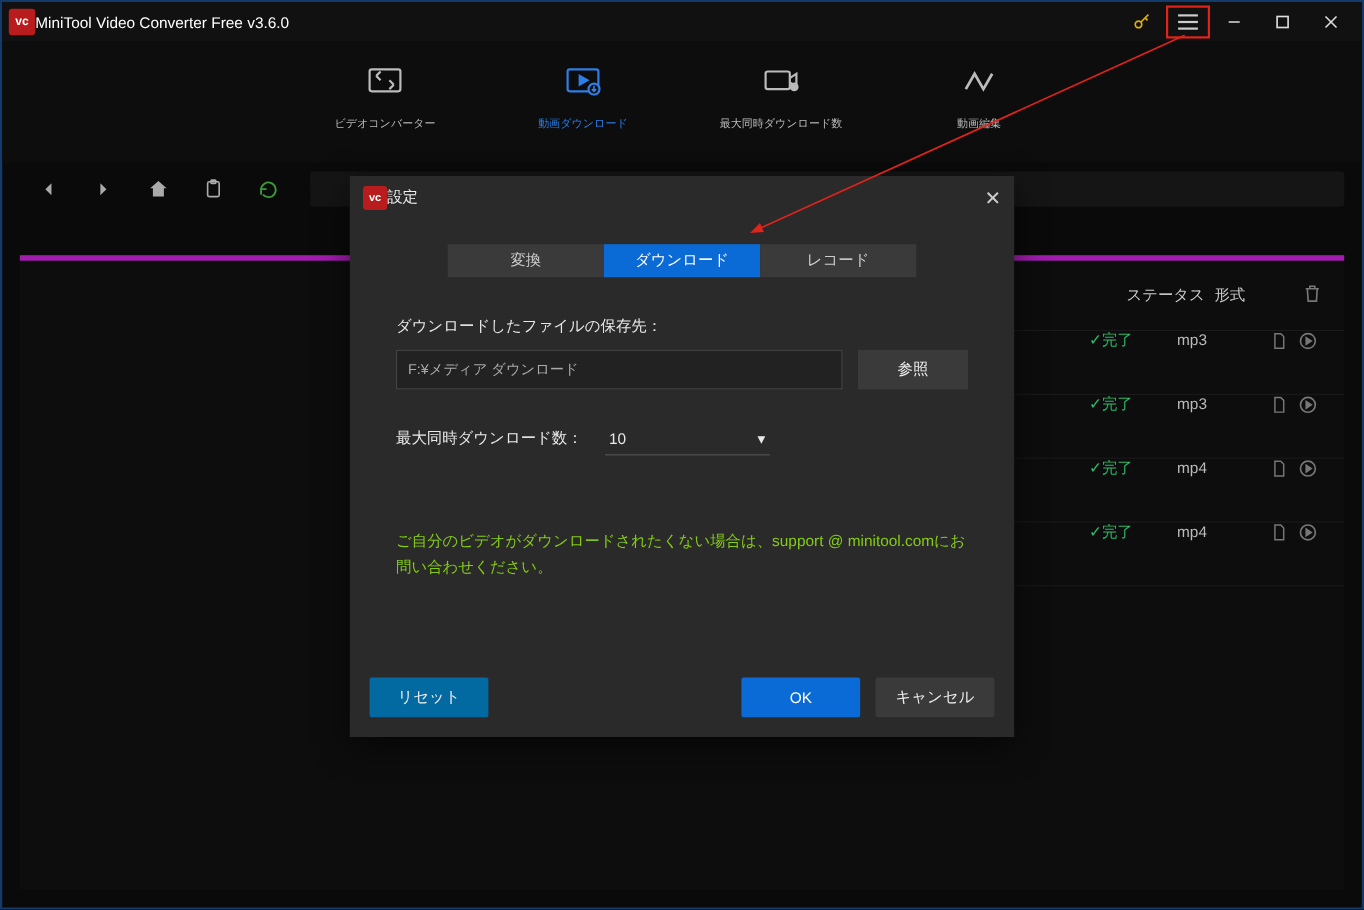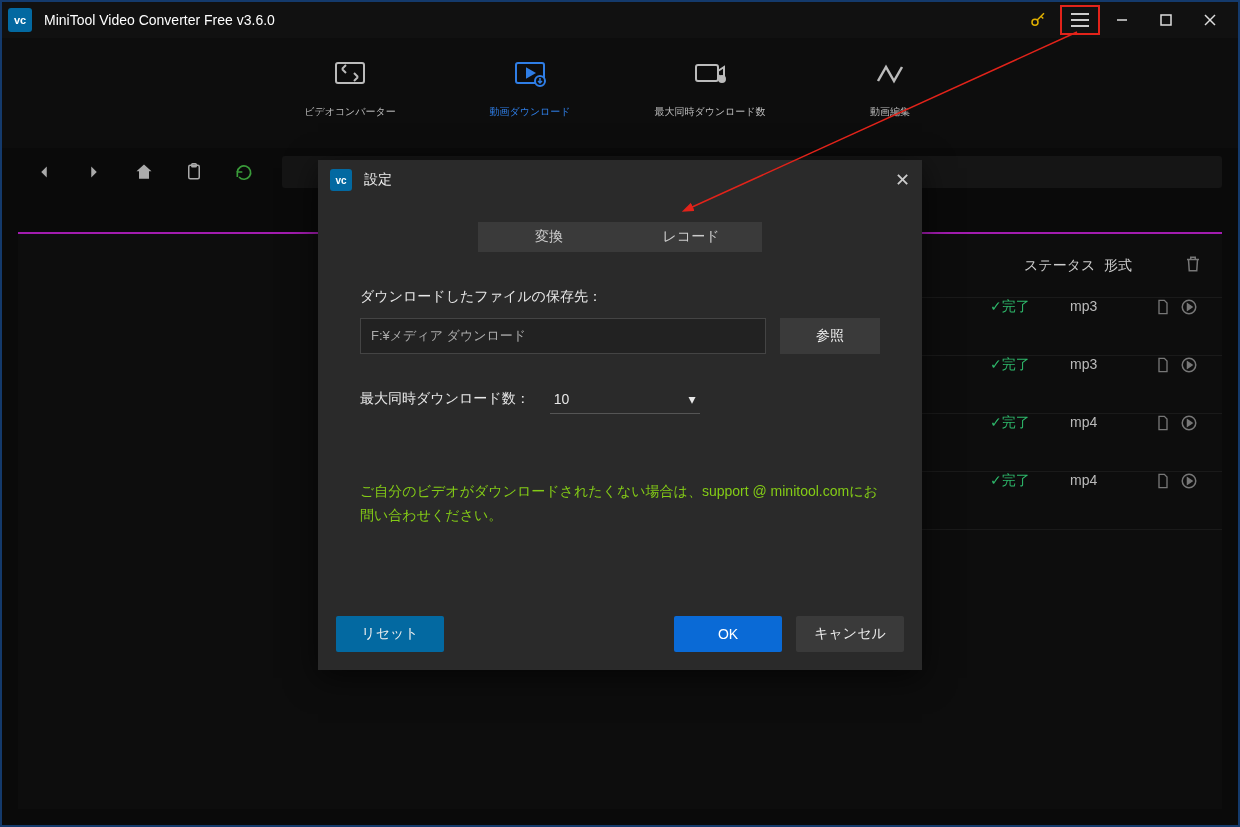--- a/index.html
+++ b/index.html
@@ -5,41 +5,41 @@
 * { box-sizing: border-box; margin: 0; padding: 0; }
 body {
   width: 1240px; height: 827px;
   background: #000;
   font-family: "Segoe UI", Meiryo, sans-serif;
   color: #ccc; font-size: 14px;
   position: relative; overflow: hidden;
 }
 .window { position: absolute; left:0; top:0; width:1240px; height:827px; background:#0a0a0a; border:2px solid #143a6c; }
 .titlebar { height:36px; background:#111; display:flex; align-items:center; padding:0 6px; color:#fff; }
-.app-logo { width:24px; height:24px; background:#0369a1; border-radius:3px; display:flex; align-items:center; justify-content:center; color:#fff; font-weight:700; font-size:11px; margin-right:12px; }
+.app-logo { width:24px; height:24px; background:#b91c1c; border-radius:3px; display:flex; align-items:center; justify-content:center; color:#fff; font-weight:700; font-size:11px; margin-right:0; }
 .app-title { font-size:14px; color:#fff; }
 .title-spacer { flex:1; }
 .title-btn { width:44px; height:28px; display:flex; align-items:center; justify-content:center; color:#ddd; }
 .key-icon { color:#e0b000; font-size:16px; }
 .hamburger { border:2px solid #e2231a; height:30px; width:40px; display:flex; align-items:center; justify-content:center; }
 .hamburger-lines { width:18px; height:2px; background:#ccc; position:relative; }
 .hamburger-lines::before, .hamburger-lines::after { content:""; position:absolute; left:0; width:18px; height:2px; background:#ccc; }
 .hamburger-lines::before { top:-6px; } .hamburger-lines::after { top:6px; }
 
 .nav-tabs { height:110px; background:#0d0d0d; display:flex; justify-content:center; }
 .nav-tab { width:180px; text-align:center; padding-top:15px; color:#bbb; }
 .nav-tab.active { color:#2f7ee6; }
 .nav-tab .ico { height:40px; display:flex; align-items:center; justify-content:center; }
 .nav-tab .lbl { margin-top:12px; font-size:10px; }
 
 .toolbar { height:48px; margin:0 16px; display:flex; align-items:center; gap:26px; padding-left:14px; }
 .tool-icon { width:24px; color:#aaa; display:flex; align-items:center; justify-content:center; }
 .urlbar { flex:1; height:32px; background:#151515; border-radius:3px; }
 
-.content { position:absolute; left:16px; top:230px; right:16px; bottom:16px; background:#0d0d0d; border-top:2px solid #a21caf; }
+.content { position:absolute; left:16px; top:230px; right:16px; bottom:16px; background:#0d0d0d; border-top:5px solid #a21caf; }
 .list-panel { position:absolute; right:0; top:0; width:440px; }
 .list-header { height:64px; display:flex; align-items:center; padding:0 20px; color:#ccc; font-size:14px; border-bottom:1px solid #1a1a1a; }
 .col-spacer { flex:1; }
 .col { width:80px; text-align:left; }
 .trash { color:#777; }
 .row { height:58px; display:flex; align-items:flex-start; padding:0 20px; border-bottom:1px solid #1a1a1a; }
 .row .status { color:#2eb86b; width:80px; }
 .row .fmt { width:80px; color:#bbb; }
 .row .act-ico { width:26px; color:#777; text-align:center; }
 
@@ -240,20 +240,21 @@
   </div>
 
   <div class="modal">
     <div class="modal-title">
       <div class="app-logo">vc</div>
       <div>設定</div>
       <div class="modal-close">✕</div>
     </div>
     <div class="modal-tabs">
       <div class="mtab">変換</div>
+      <div class="mtab active">ダウンロード</div>
       <div class="mtab">レコード</div>
     </div>
     <div class="modal-body">
       <div class="field-label">ダウンロードしたファイルの保存先：</div>
       <div class="path-row">
         <input class="path-input" value="F:¥メディア ダウンロード" style="">
         <div class="browse-btn">参照</div>
       </div>
       <div class="dl-row">
         <div class="field-label" style="margin:0">最大同時ダウンロード数：</div>

